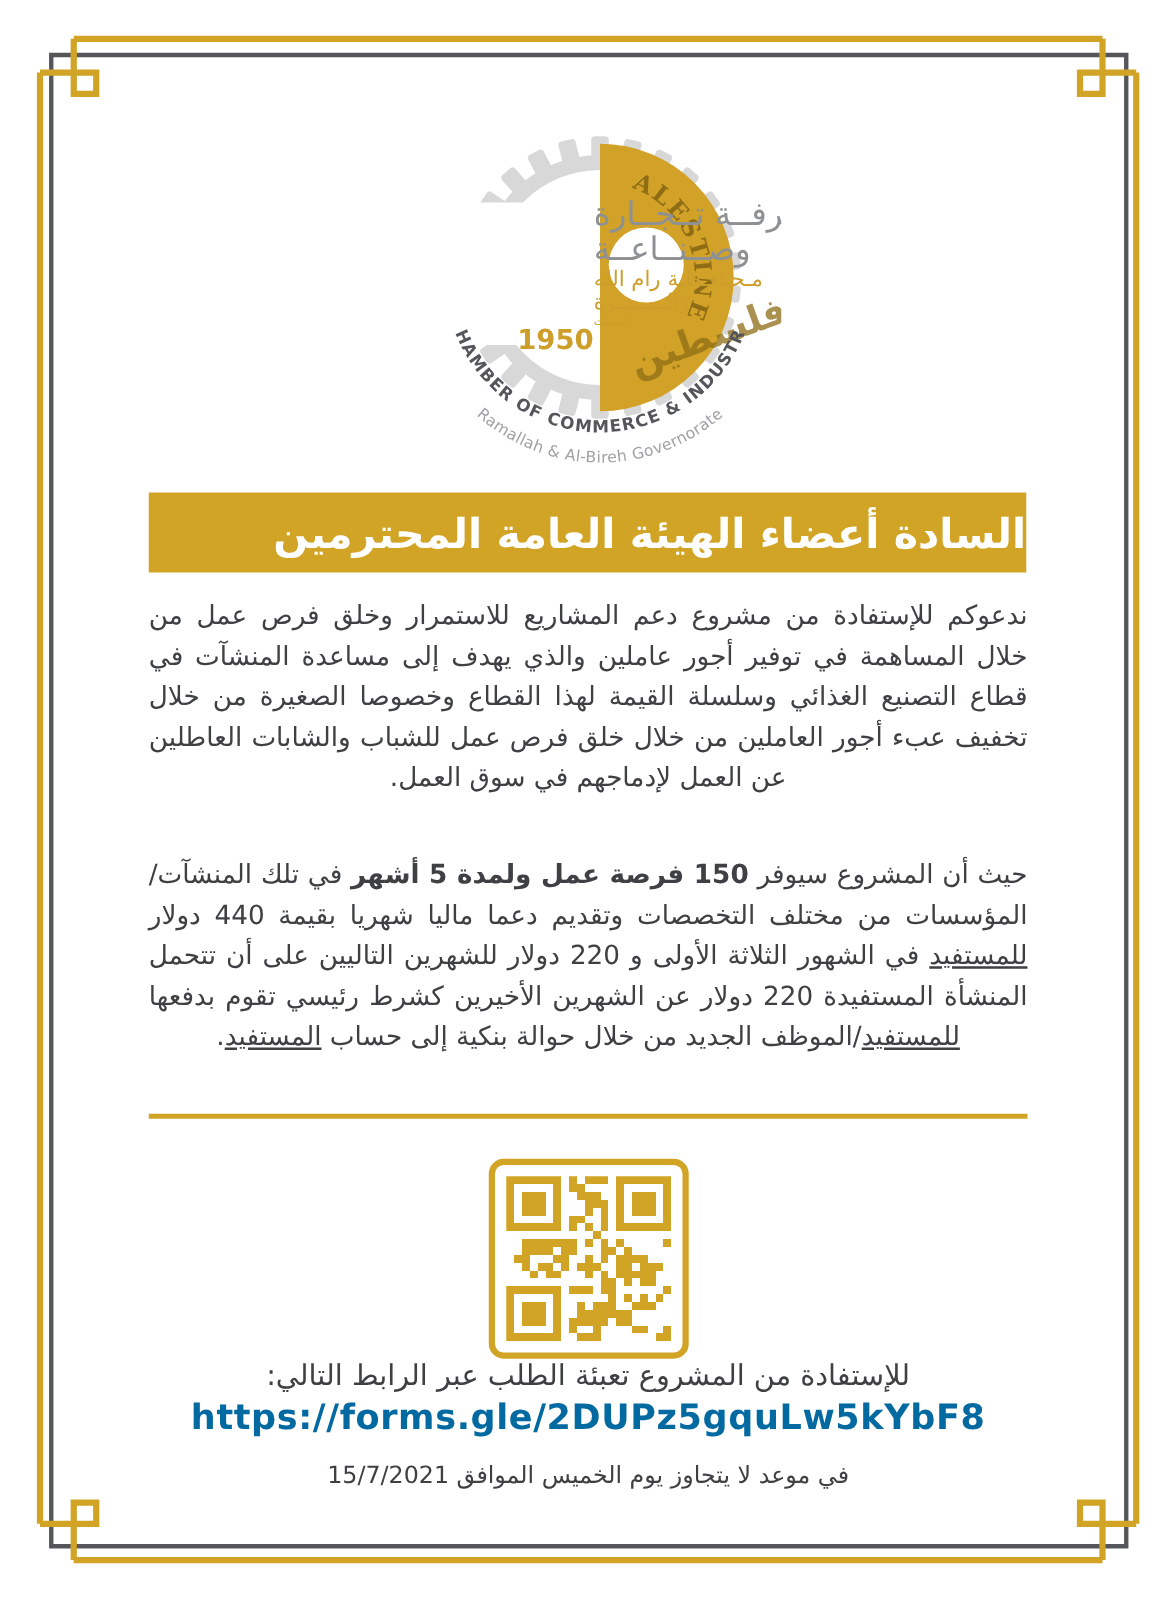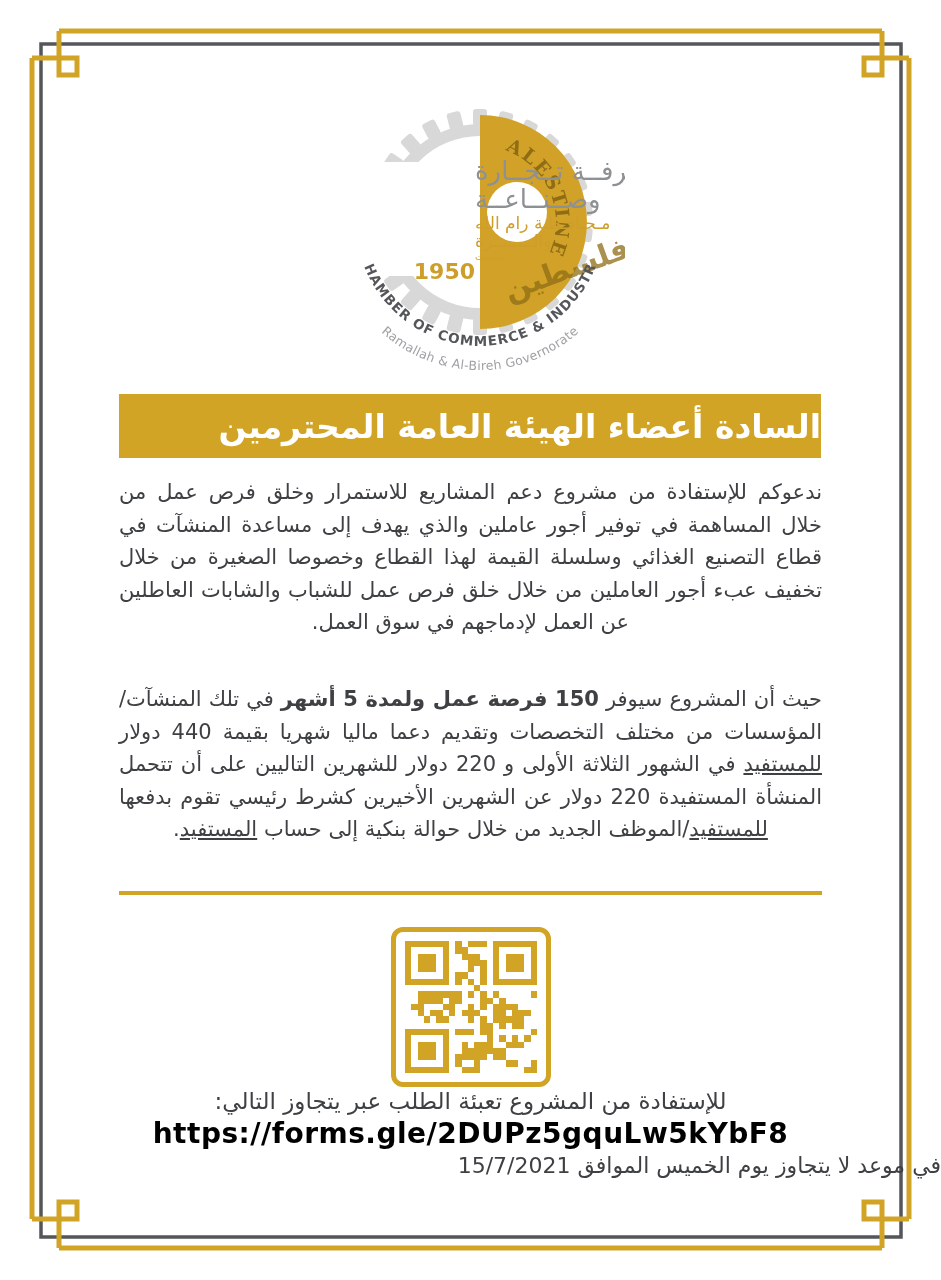--- a/index.html
+++ b/index.html
@@ -49,23 +49,23 @@
   }
   .qr-svg{shape-rendering:crispEdges;}
 
   .footer{
     position:absolute;left:0;right:0;top:1088px;text-align:center;
     color:var(--dark);
   }
   .footer-instruction{font-size:23px;direction:rtl;}
   .footer-link{
     font-size:28px;font-weight:bold;letter-spacing:.5px;margin-top:3px;
-    direction:ltr;color:#000000;
-  }
-  .footer-deadline{font-size:22px;direction:rtl;margin-top:3px;text-align:right;}
+    direction:ltr;color:#0369a1;
+  }
+  .footer-deadline{font-size:19px;direction:rtl;margin-top:19px;}
 
   
   .gear{fill:var(--gear-gray);}
   .gear-ring{fill:none;stroke:var(--gear-gray);stroke-width:12px;}
   .coin{fill:var(--coin-gold);}
   .logo-ar{font-size:26px;fill:var(--logo-gray);}
   .logo-ar-gold{font-size:17px;fill:var(--gold-soft);}
   .logo-est{font-size:9px;fill:var(--gold-soft);}
   .logo-year{font-size:22px;font-weight:bold;fill:var(--gold-soft);}
   .palestine-arc{font-family:"DejaVu Serif",serif;font-weight:bold;font-size:19px;
@@ -374,18 +374,18 @@
         <rect x="6" y="20" width="1" height="1" fill="#D2A426"></rect>
         <rect x="9" y="20" width="1" height="1" fill="#D2A426"></rect>
         <rect x="10" y="20" width="1" height="1" fill="#D2A426"></rect>
         <rect x="11" y="20" width="1" height="1" fill="#D2A426"></rect>
         <rect x="19" y="20" width="1" height="1" fill="#D2A426"></rect>
         <rect x="20" y="20" width="1" height="1" fill="#D2A426"></rect>
       </svg>
   </div>
 
   <div class="footer">
-    <div class="footer-instruction">للإستفادة من المشروع تعبئة الطلب عبر يتجاوز التالي:</div>
+    <div class="footer-instruction">للإستفادة من المشروع تعبئة الطلب عبر الرابط التالي:</div>
     <div class="footer-link">https://forms.gle/2DUPz5gquLw5kYbF8</div>
     <div class="footer-deadline">في موعد لا يتجاوز يوم الخميس  الموافق 15/7/2021</div>
   </div>
 
 </div>
 
 </body></html>

